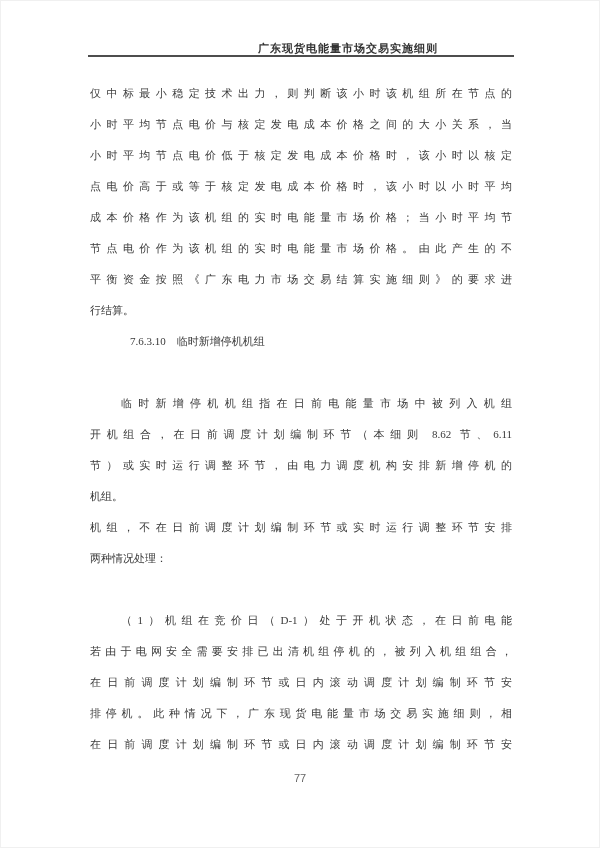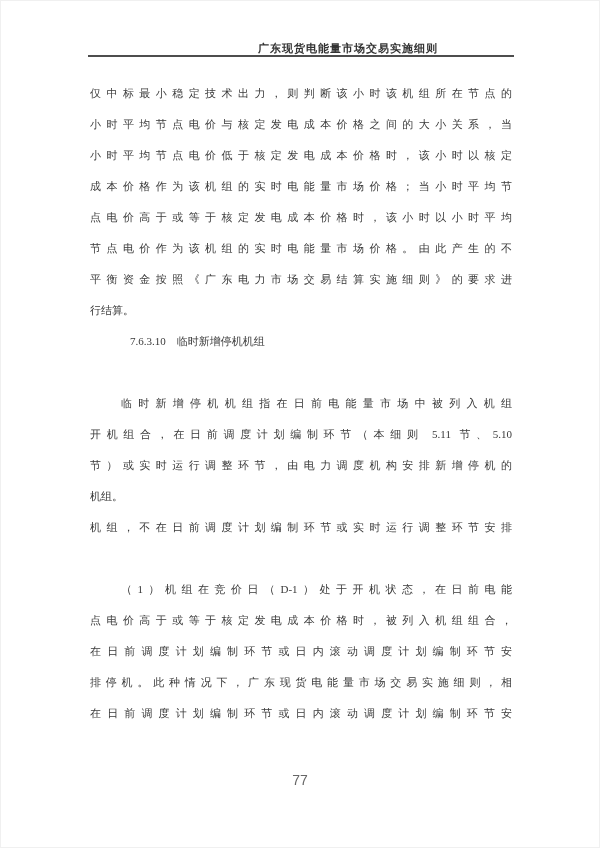--- a/index.html
+++ b/index.html
@@ -63,50 +63,51 @@
   }
   .line.heading {
     padding-left: 40px;
   }
   .page-number {
     position: absolute;
     top: 772px;
     left: 0;
     width: 100%;
     text-align: center;
-    font-size: 14px;
+    font-size: 11px;
     color: #666666;
     font-family: "Liberation Sans", "DejaVu Sans", sans-serif;
   }
 </style>
 </head>
 <body>
 
 <div class="page">
 
   <div class="header-title">广东现货电能量市场交易实施细则</div>
   <div class="header-rule"></div>
 
   <div class="doc-body">
     <div class="line jfull">仅中标最小稳定技术出力，则判断该小时该机组所在节点的</div>
     <div class="line jfull">小时平均节点电价与核定发电成本价格之间的大小关系，当</div>
     <div class="line jfull">小时平均节点电价低于核定发电成本价格时，该小时以核定</div>
+    <div class="line jfull">点电价高于或等于核定发电成本价格时，该小时以小时平均</div>
     <div class="line jfull">成本价格作为该机组的实时电能量市场价格；当小时平均节</div>
-    <div class="line jfull">点电价高于或等于核定发电成本价格时，该小时以小时平均</div>
     <div class="line jfull">节点电价作为该机组的实时电能量市场价格。由此产生的不</div>
     <div class="line jfull">平衡资金按照《广东电力市场交易结算实施细则》的要求进</div>
     <div class="line">行结算。</div>
     <div class="line heading">7.6.3.10　临时新增停机机组</div>
     <div class="line jfull indent">临时新增停机机组指在日前电能量市场中被列入机组</div>
-    <div class="line jfull">开机组合，在日前调度计划编制环节（本细则 5.11 节、5.10</div>
+    <div class="line jfull">开机组合，在日前调度计划编制环节（本细则 8.62 节、6.11</div>
     <div class="line jfull">节）或实时运行调整环节，由电力调度机构安排新增停机的</div>
     <div class="line">机组。</div>
     <div class="line jfull">机组，不在日前调度计划编制环节或实时运行调整环节安排</div>
+    <div class="line">两种情况处理：</div>
     <div class="line jfull indent">（1）机组在竞价日（D-1）处于开机状态，在日前电能</div>
-    <div class="line jfull">点电价高于或等于核定发电成本价格时，被列入机组组合，</div>
+    <div class="line jfull">若由于电网安全需要安排已出清机组停机的，被列入机组组合，</div>
     <div class="line jfull">在日前调度计划编制环节或日内滚动调度计划编制环节安</div>
     <div class="line jfull">排停机。此种情况下，广东现货电能量市场交易实施细则，相</div>
     <div class="line jfull">在日前调度计划编制环节或日内滚动调度计划编制环节安</div>
   </div>
 
   <div class="page-number">77</div>
 
 </div>
 
 </body></html>

